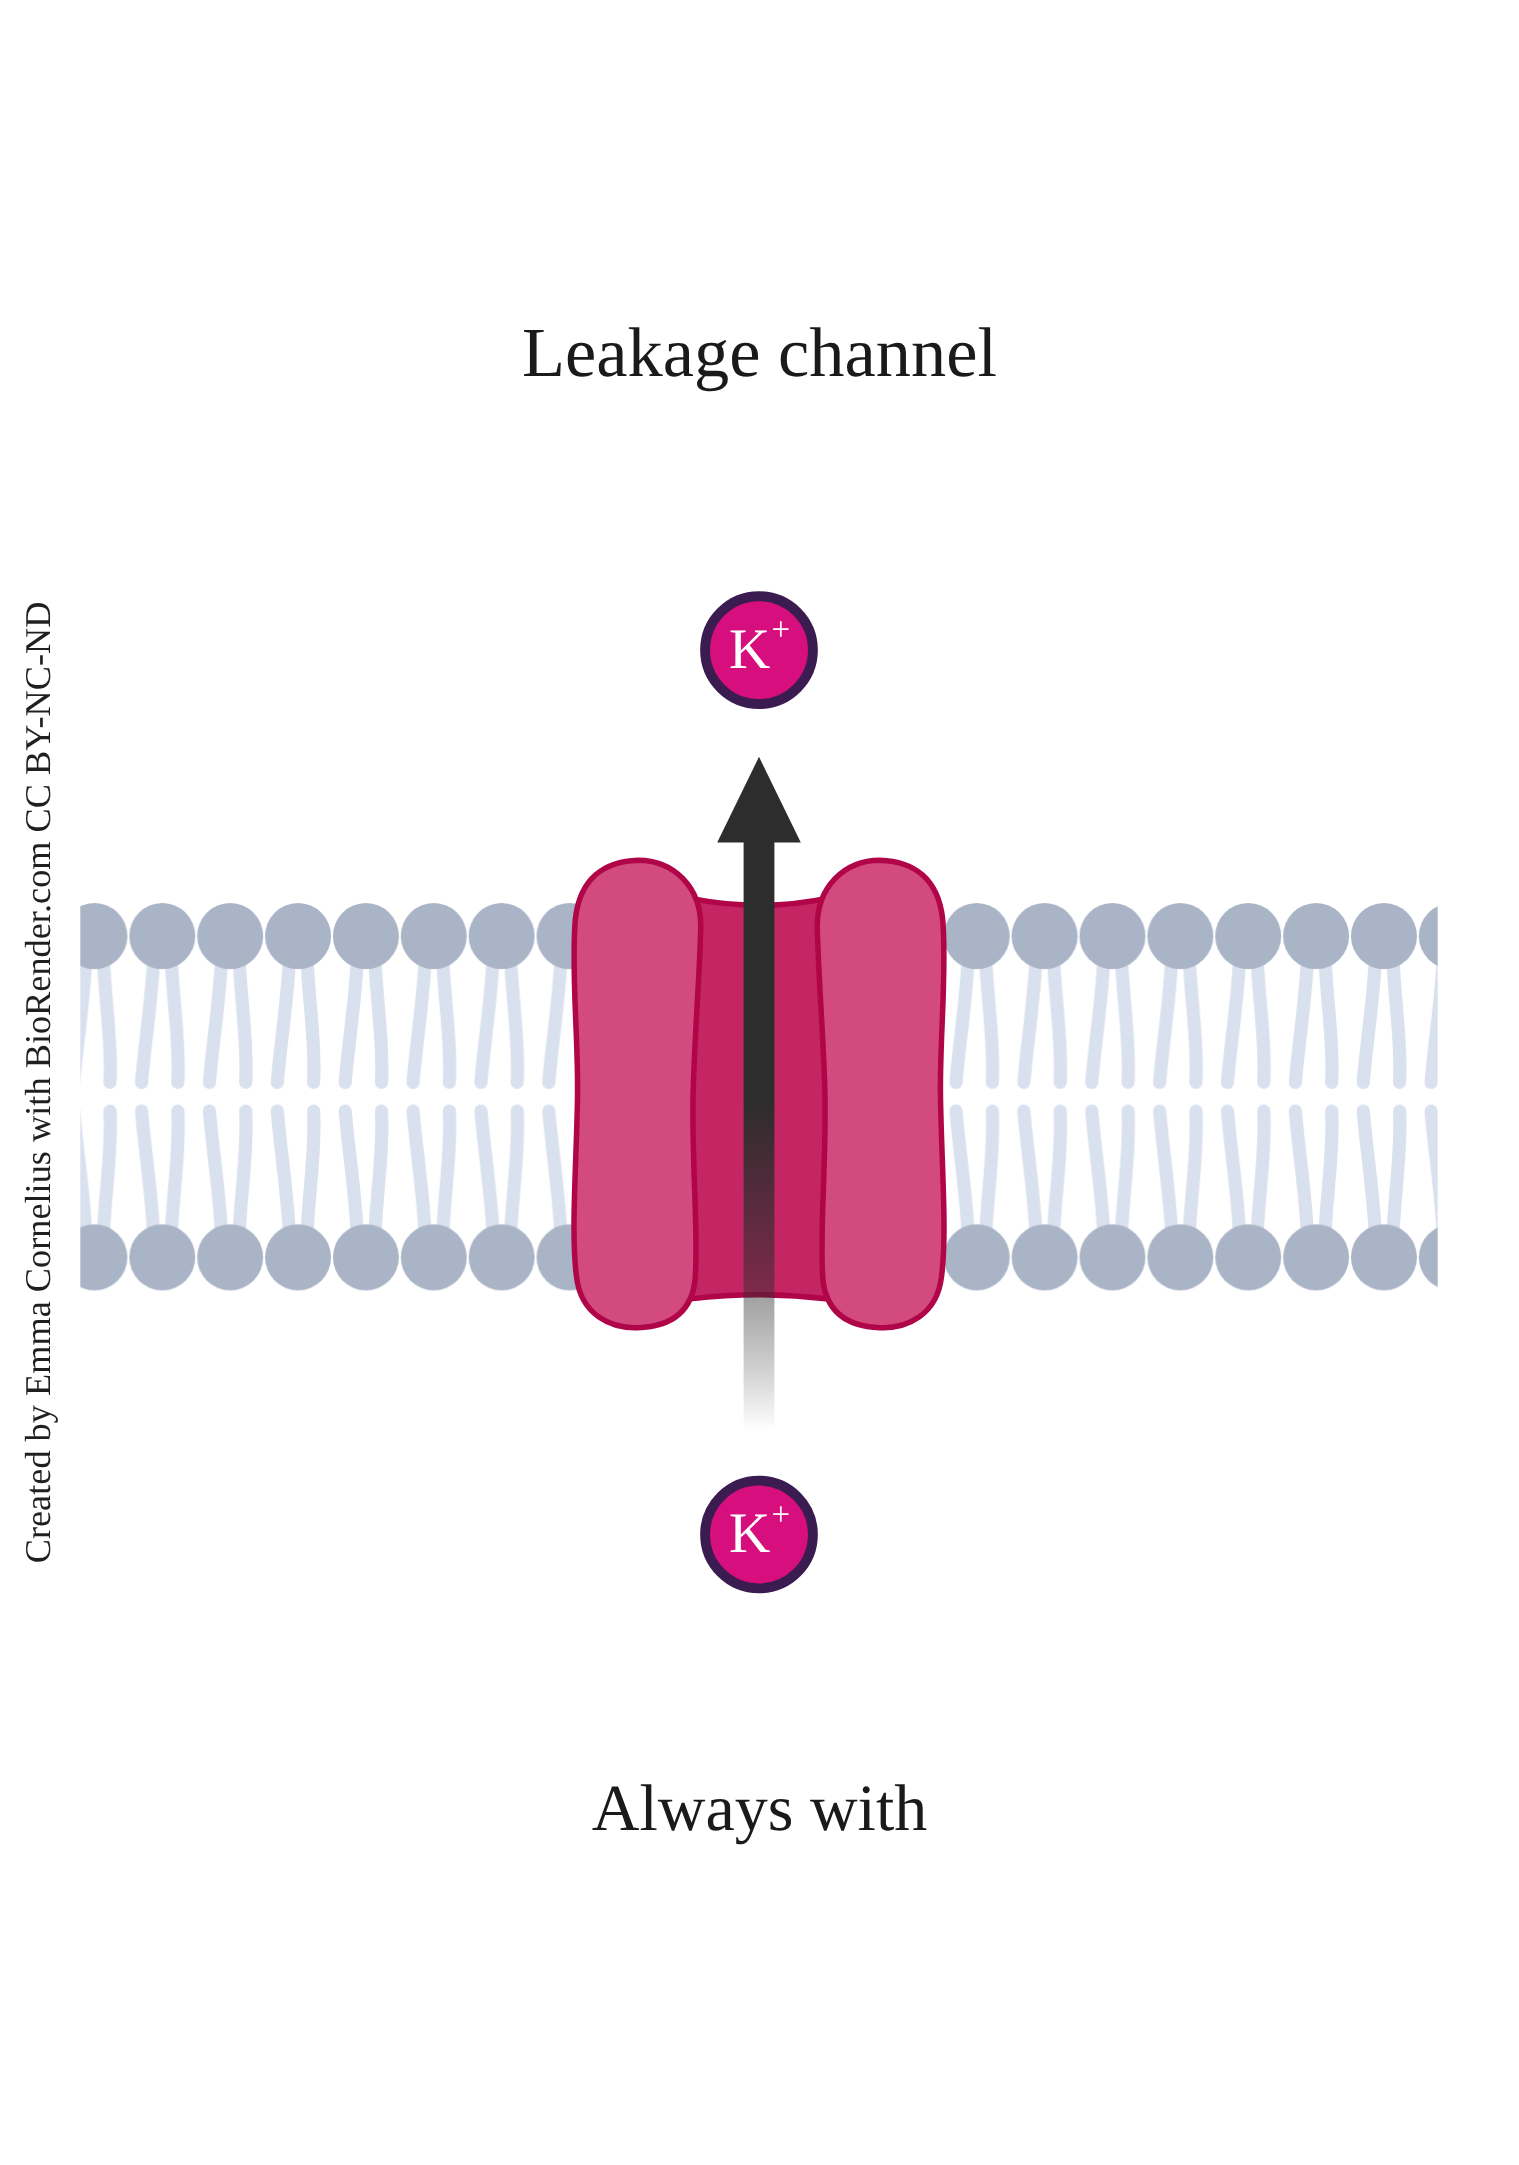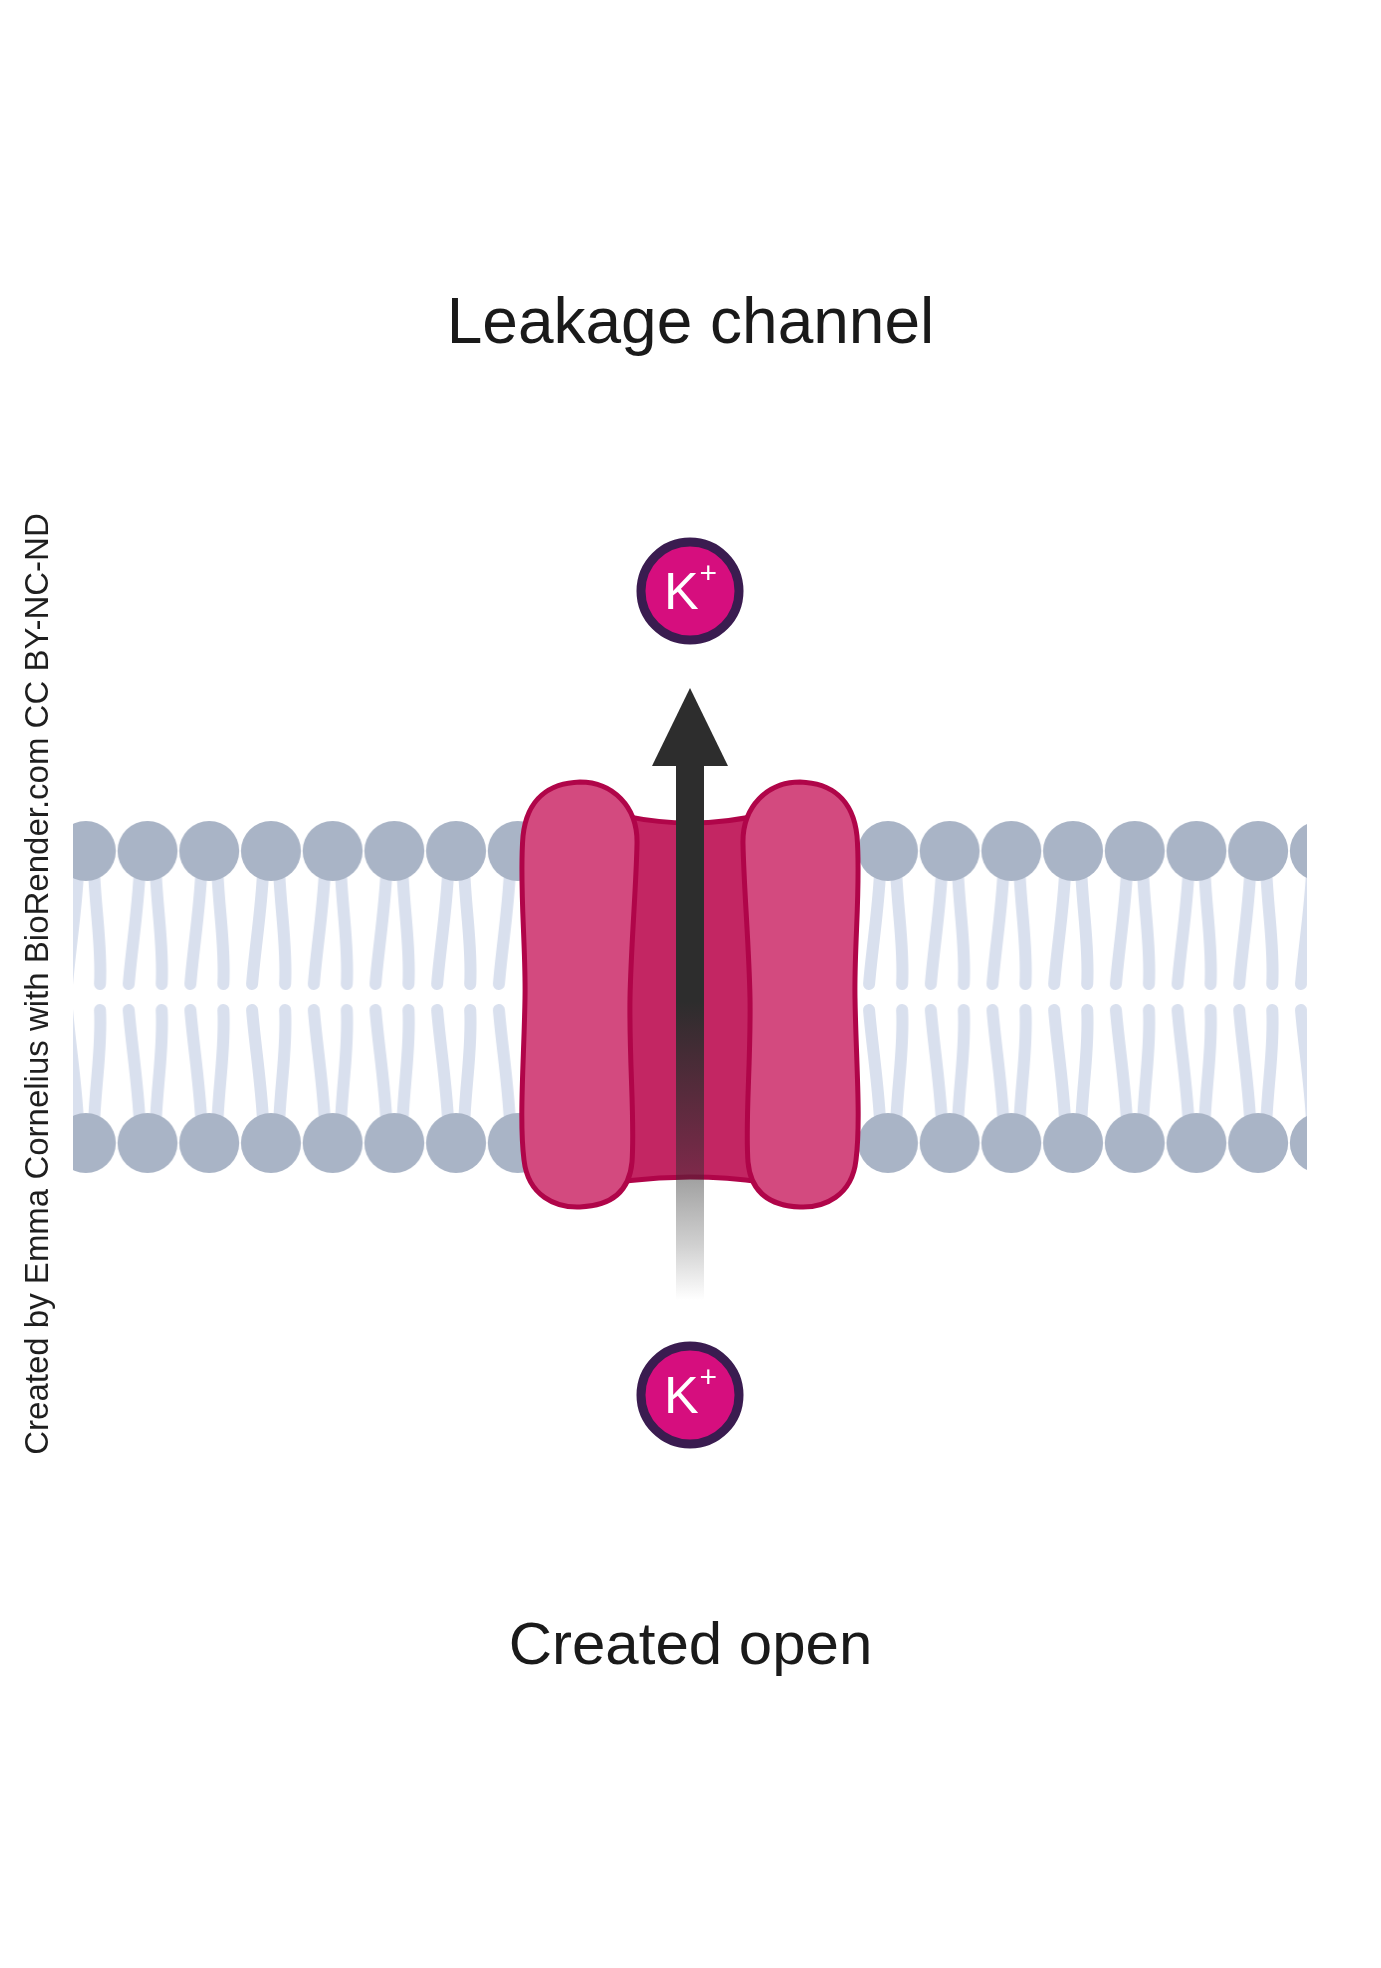--- a/index.html
+++ b/index.html
@@ -6,21 +6,21 @@
     margin: 0;
     padding: 0;
     background: #ffffff;
   }
   .canvas {
     position: relative;
     width: 1381px;
     height: 1968px;
     background: #ffffff;
     overflow: hidden;
-    font-family: Liberation Sans, sans-serif;
+    font-family: Liberation Serif, serif;
     color: #1a1a1a;
   }
   .title {
     position: absolute;
     top: 289px;
     left: 0;
     width: 100%;
     text-align: center;
     font-size: 64px;
     line-height: 1;
@@ -141,15 +141,15 @@
 
   <div class="ion-label top">
     <span>K</span>
       <sup>+</sup>
   </div>
   <div class="ion-label bottom">
     <span>K</span>
       <sup>+</sup>
   </div>
 
-  <div class="caption">Created open</div>
+  <div class="caption">Always with</div>
 
 </div>
 
 </body></html>

